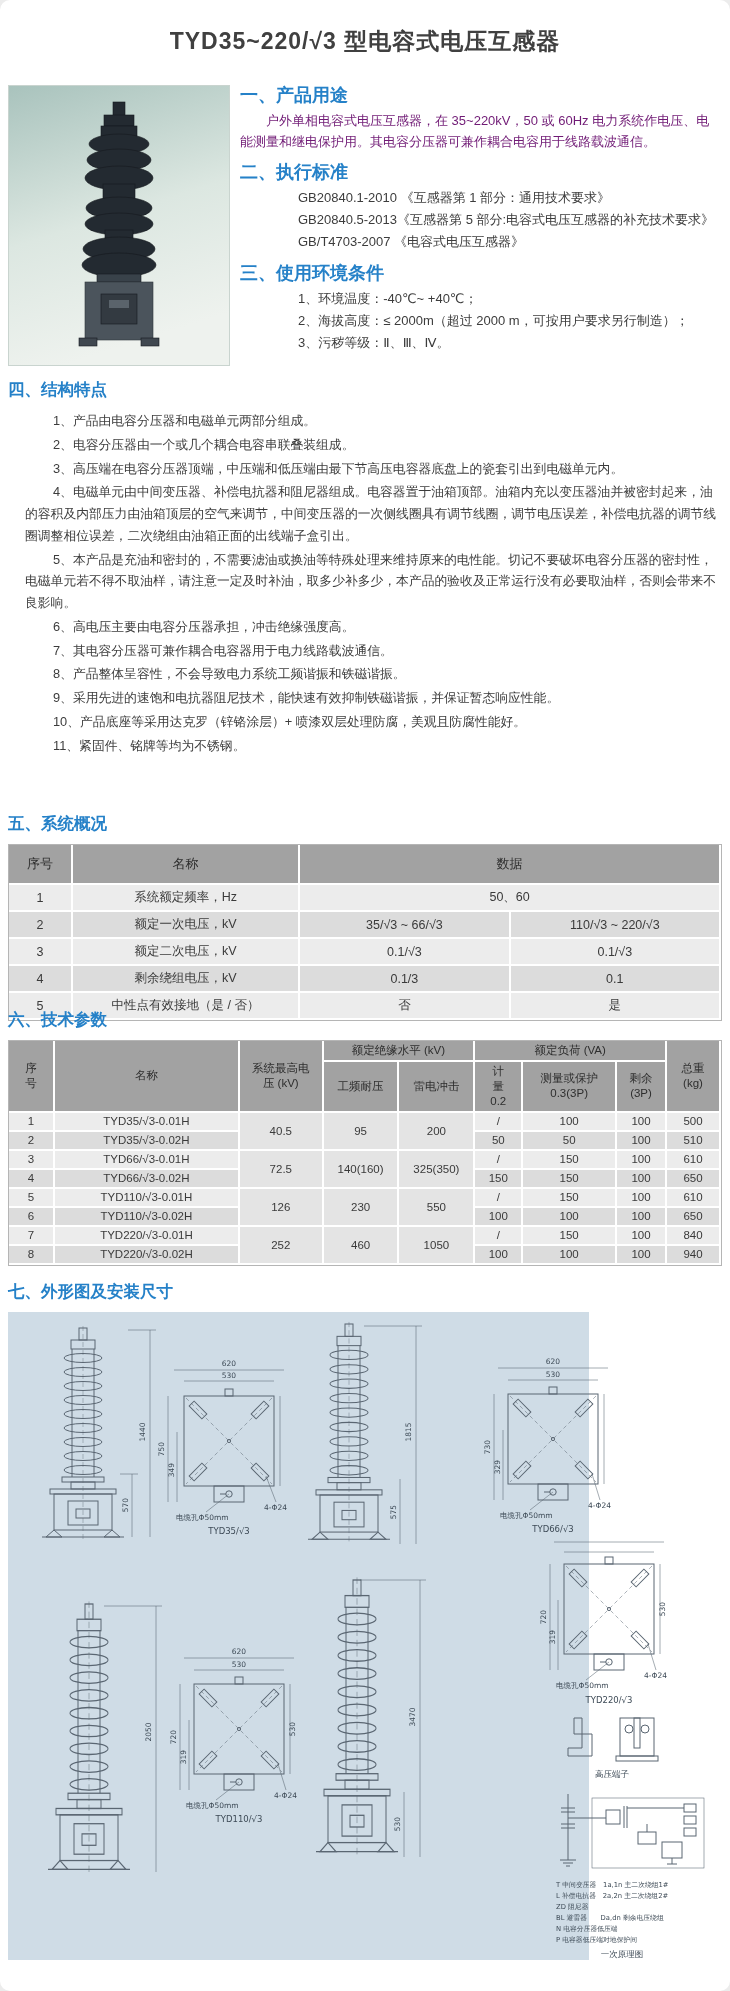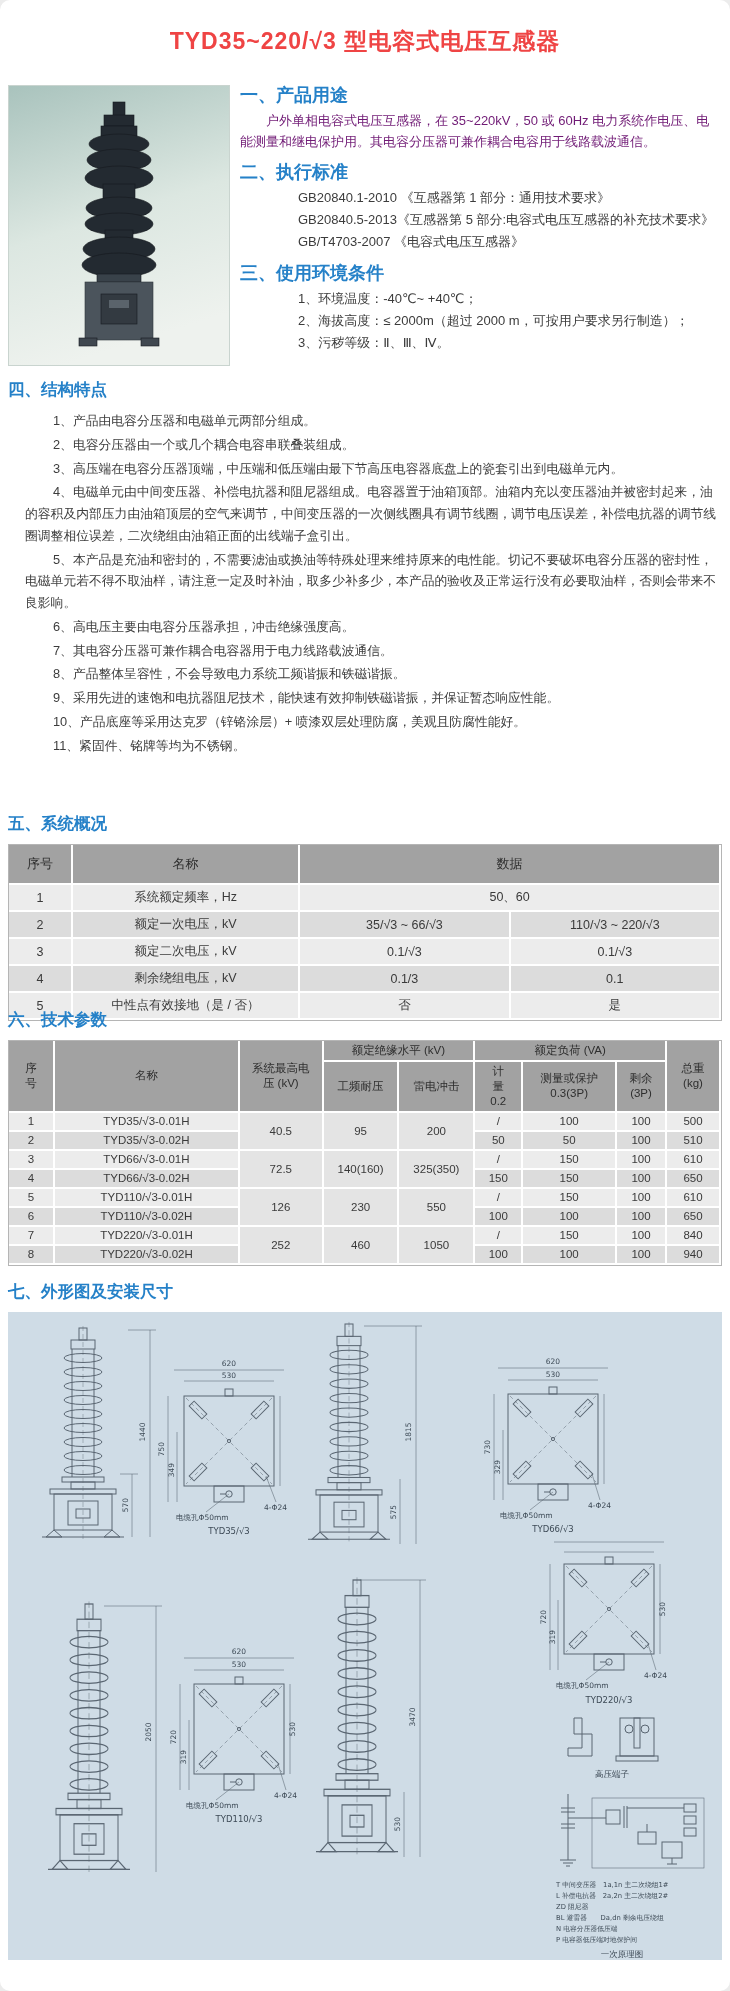--- a/index.html
+++ b/index.html
@@ -1,17 +1,17 @@
 <!DOCTYPE html>
 <html><head>
 <meta charset="utf-8">
 <style>
   html,body{margin:0;padding:0;background:#ececec;font-family:"Liberation Sans","DejaVu Sans",sans-serif;}
   .page{position:relative;width:730px;height:1991px;background:#fff;border-radius:10px;margin:0 auto;overflow:hidden;}
-  .title{position:absolute;top:26px;left:0;width:730px;text-align:center;font-size:23px;font-weight:bold;color:#ef4444;letter-spacing:1px;margin:0;}
+  .title{position:absolute;top:26px;left:0;width:730px;text-align:center;font-size:23px;font-weight:bold;color:#404040;letter-spacing:1px;margin:0;}
   
   .photo{position:absolute;left:8px;top:85px;width:222px;height:281px;border:1px solid #c9d4cf;box-sizing:border-box;}
   
   .col-right{position:absolute;left:240px;top:85px;width:482px;}
   .h-blue{color:#2581c8;font-weight:600;margin:0;}
   .h-big{font-size:18px;line-height:20px;margin:0 0 5px 0;}
   .h-sec{font-size:16.5px;line-height:22px;margin:0 0 10px 0;}
   .intro{font-size:13px;color:#701a75;line-height:1.62;text-indent:2em;margin:0 0 10px 0;}
   ul.plain{list-style:none;margin:0 0 10px 0;padding:0 0 0 58px;font-size:13px;color:#3c3c3c;line-height:1.69;}
   
@@ -26,21 +26,21 @@
   th{background:#a2a2a2;color:#2e2e2e;font-weight:normal;margin-top:30px;}
   .sys-table{font-size:12.5px;color:#3a3a3a;}
   .sys-table th{height:36px;font-size:13px;}
   .sys-table td{height:23px;}
   .tech-table{font-size:11.5px;color:#3a3a3a;}
   .tech-table th{padding:2px 12px;line-height:1.3;font-size:11.5px;}
   .tech-table td{height:17px;padding:0 2px;}
   tr.odd td{background:#ececec;}
   tr.even td{background:#dcdcdc;}
   td.span2{background:#e4e4e4 !important;}
-  .dwg-panel{margin-top:8px;width:714px;height:648px;background:#cfdce6;}
+  .dwg-panel{margin-top:8px;width:581px;height:648px;background:#cfdce6;}
   .dwg{display:block;}
   .dwg .ln{stroke:#5a6672;fill:none;}
   .dwg .thin{stroke:#5a6672;stroke-width:0.55;fill:none;}
   .dwg text{fill:#3d4a56;font-size:7.5px;font-family:"DejaVu Sans",sans-serif;}
   .dwg text.dl{font-size:8.5px;}
   .dwg text.lg{font-size:6.8px;}
   .dwg text.cap{font-size:8.5px;}
 </style>
 </head>
 <body>

